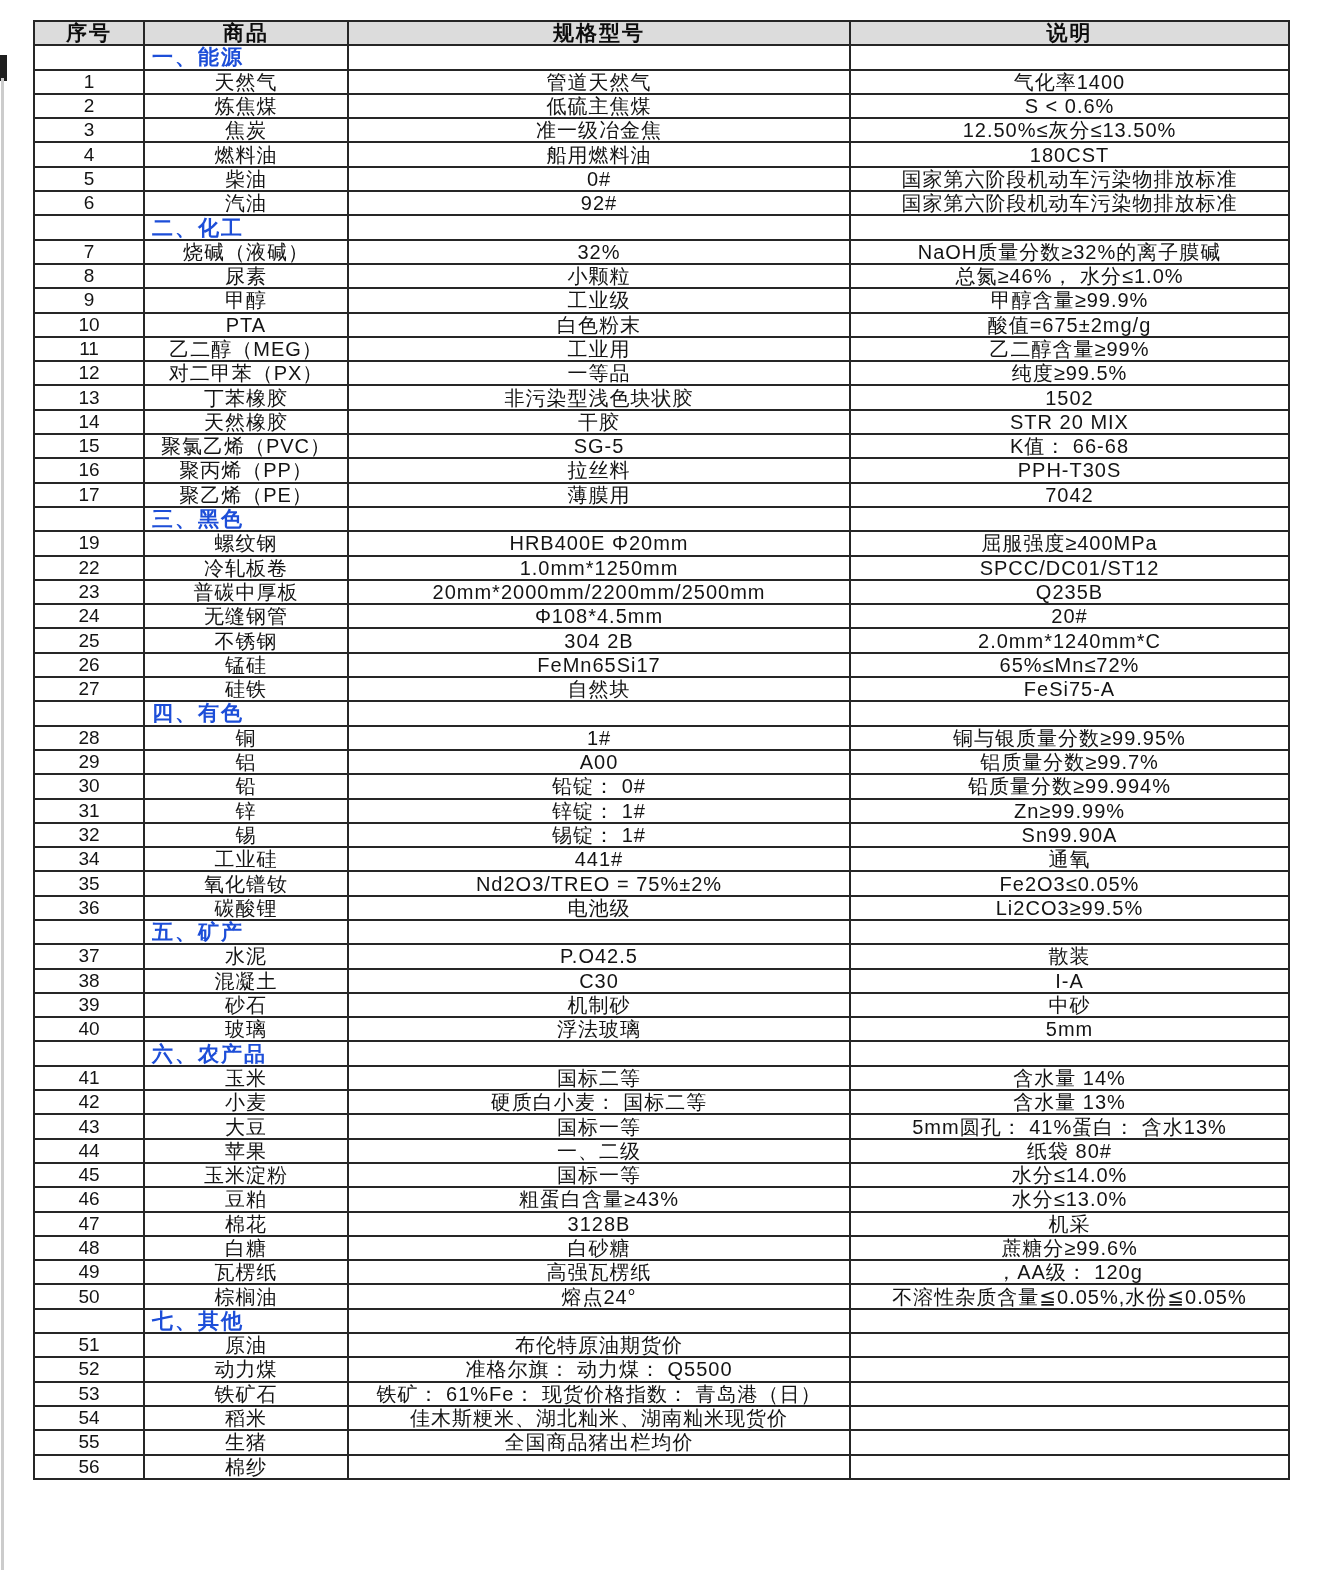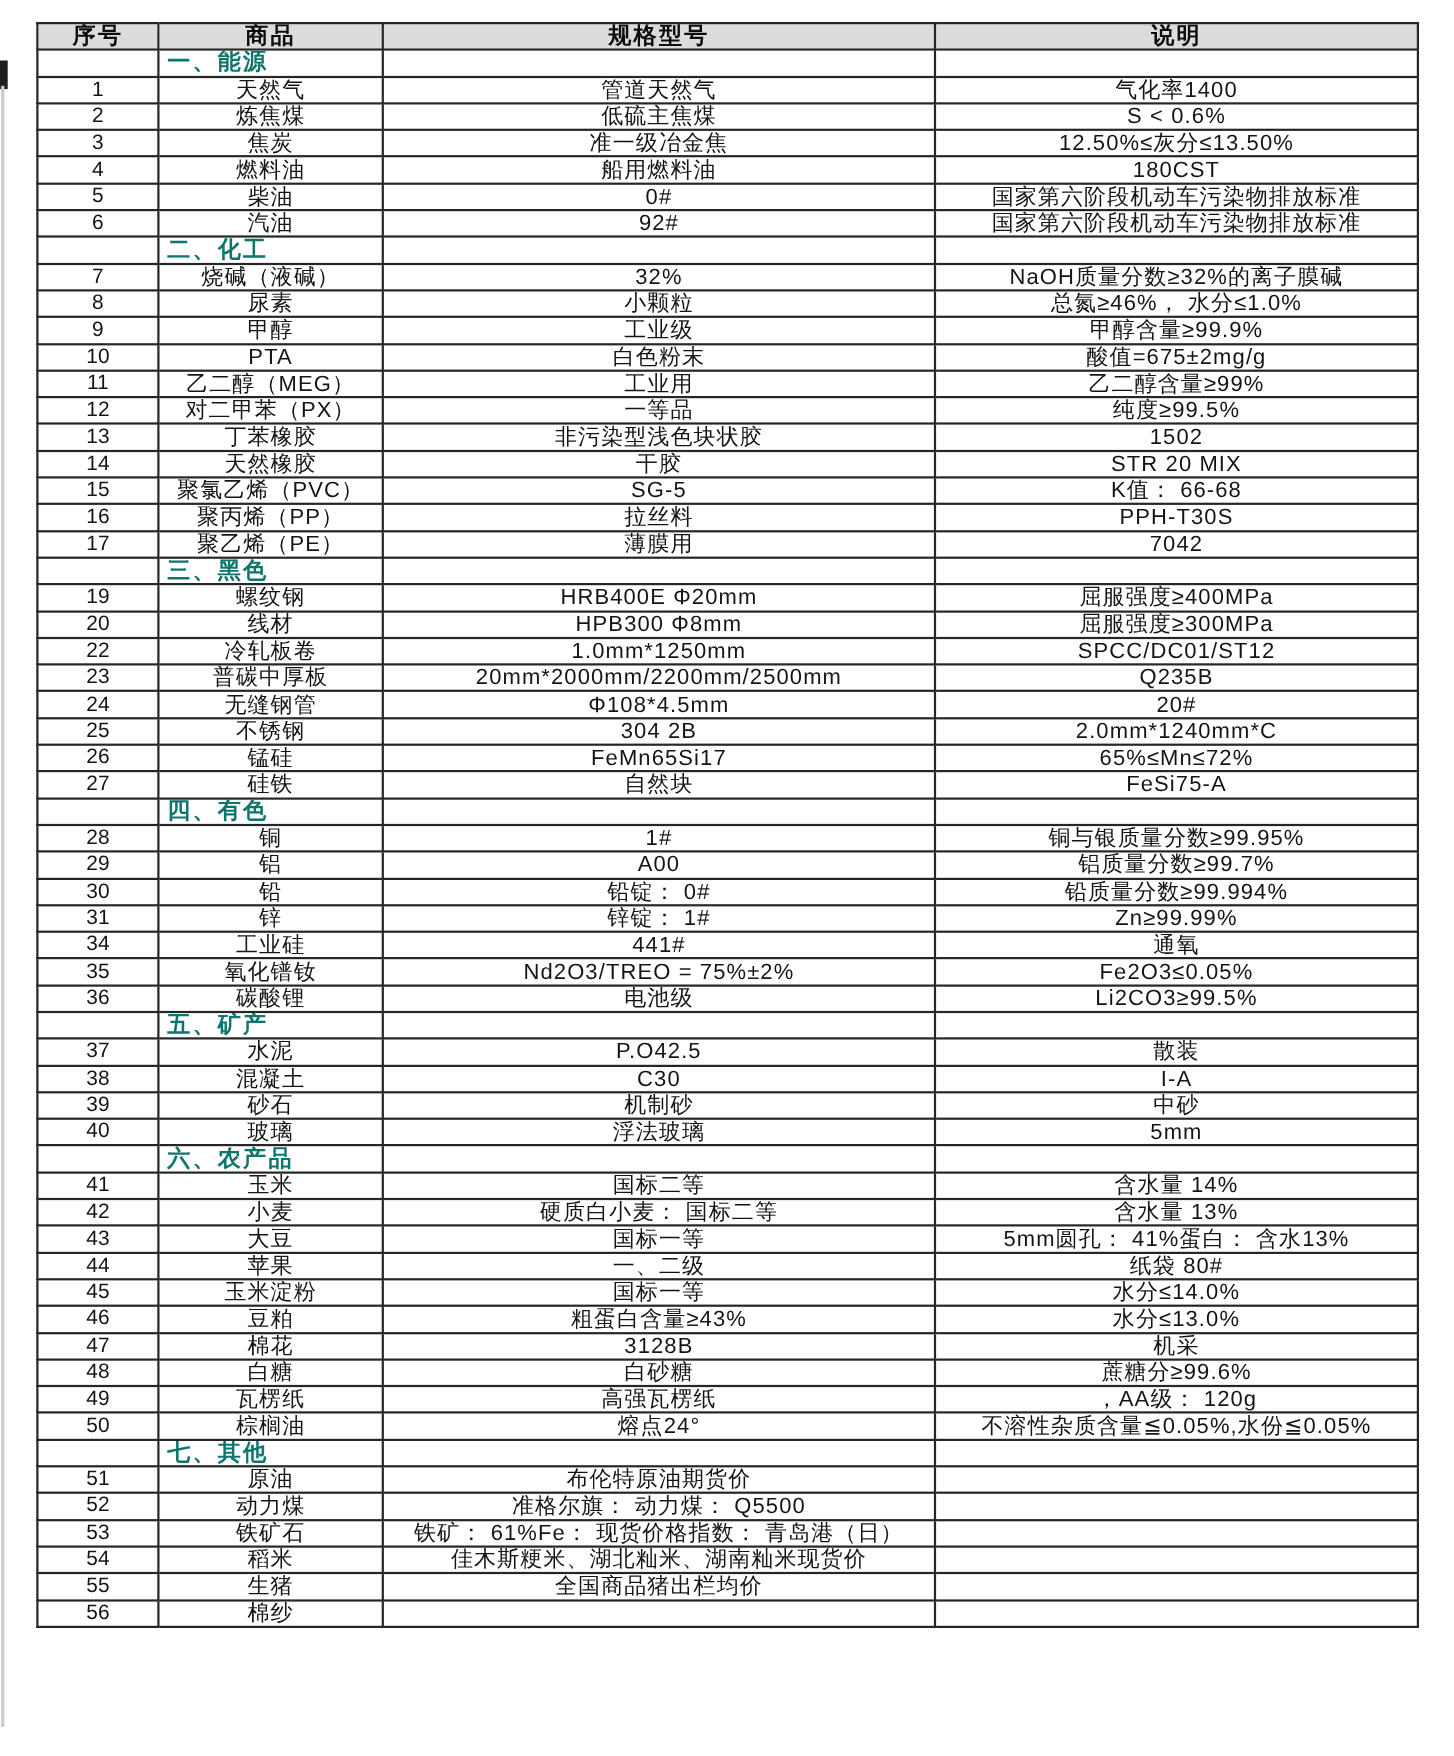--- a/index.html
+++ b/index.html
@@ -64,21 +64,21 @@
   td.num {
     font-size: 19px;
     letter-spacing: 0;
   }
   td.section {
     text-align: left;
     font-weight: bold;
     font-size: 21px;
     letter-spacing: 2px;
     padding-left: 7px;
-    color: #0f766e;
+    color: #1d4ed8;
   }
 </style>
 </head>
 <body>
 
 <div class="page">
   <div class="artifact-dark"></div>
   <div class="artifact-line"></div>
 
   <table class="tbl">
@@ -217,26 +217,20 @@
           <td></td>
           <td></td>
         </tr>
         <tr>
           <td class="num">19</td>
           <td>螺纹钢</td>
           <td>HRB400E Φ20mm</td>
           <td>屈服强度≥400MPa</td>
         </tr>
         <tr>
-          <td class="num">20</td>
-          <td>线材</td>
-          <td>HPB300 Φ8mm</td>
-          <td>屈服强度≥300MPa</td>
-        </tr>
-        <tr>
           <td class="num">22</td>
           <td>冷轧板卷</td>
           <td>1.0mm*1250mm</td>
           <td>SPCC/DC01/ST12</td>
         </tr>
         <tr>
           <td class="num">23</td>
           <td>普碳中厚板</td>
           <td>20mm*2000mm/2200mm/2500mm</td>
           <td>Q235B</td>
@@ -287,20 +281,26 @@
           <td class="num">30</td>
           <td>铅</td>
           <td>铅锭： 0#</td>
           <td>铅质量分数≥99.994%</td>
         </tr>
         <tr>
           <td class="num">31</td>
           <td>锌</td>
           <td>锌锭： 1#</td>
           <td>Zn≥99.99%</td>
+        </tr>
+        <tr>
+          <td class="num">32</td>
+          <td>锡</td>
+          <td>锡锭： 1#</td>
+          <td>Sn99.90A</td>
         </tr>
         <tr>
           <td class="num">34</td>
           <td>工业硅</td>
           <td>441#</td>
           <td>通氧</td>
         </tr>
         <tr>
           <td class="num">35</td>
           <td>氧化镨钕</td>

